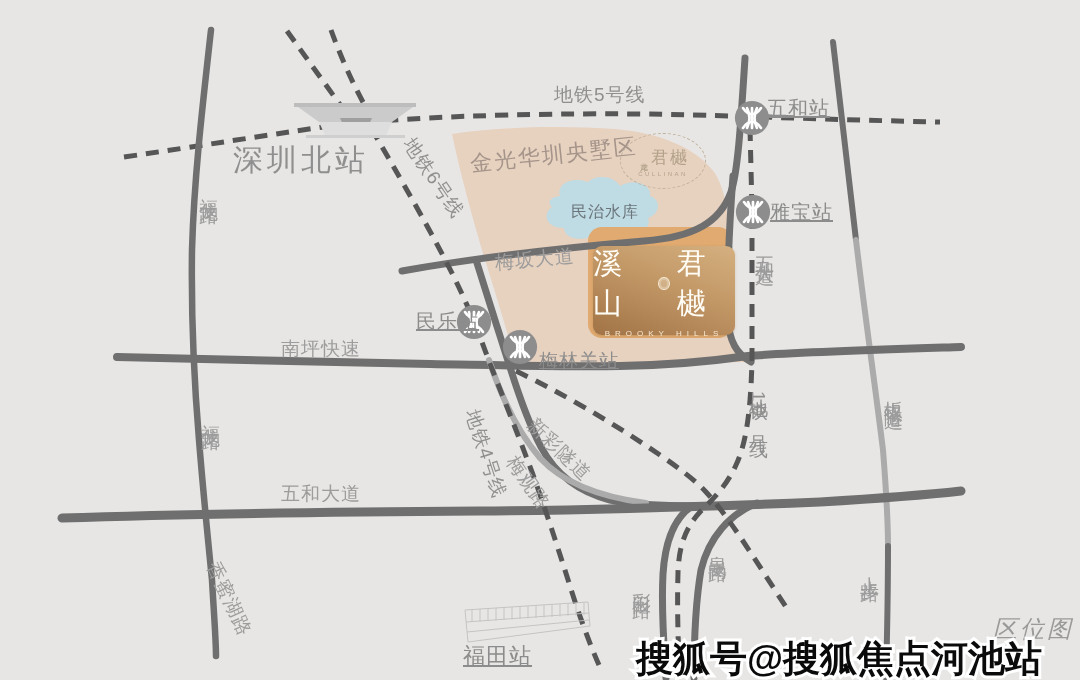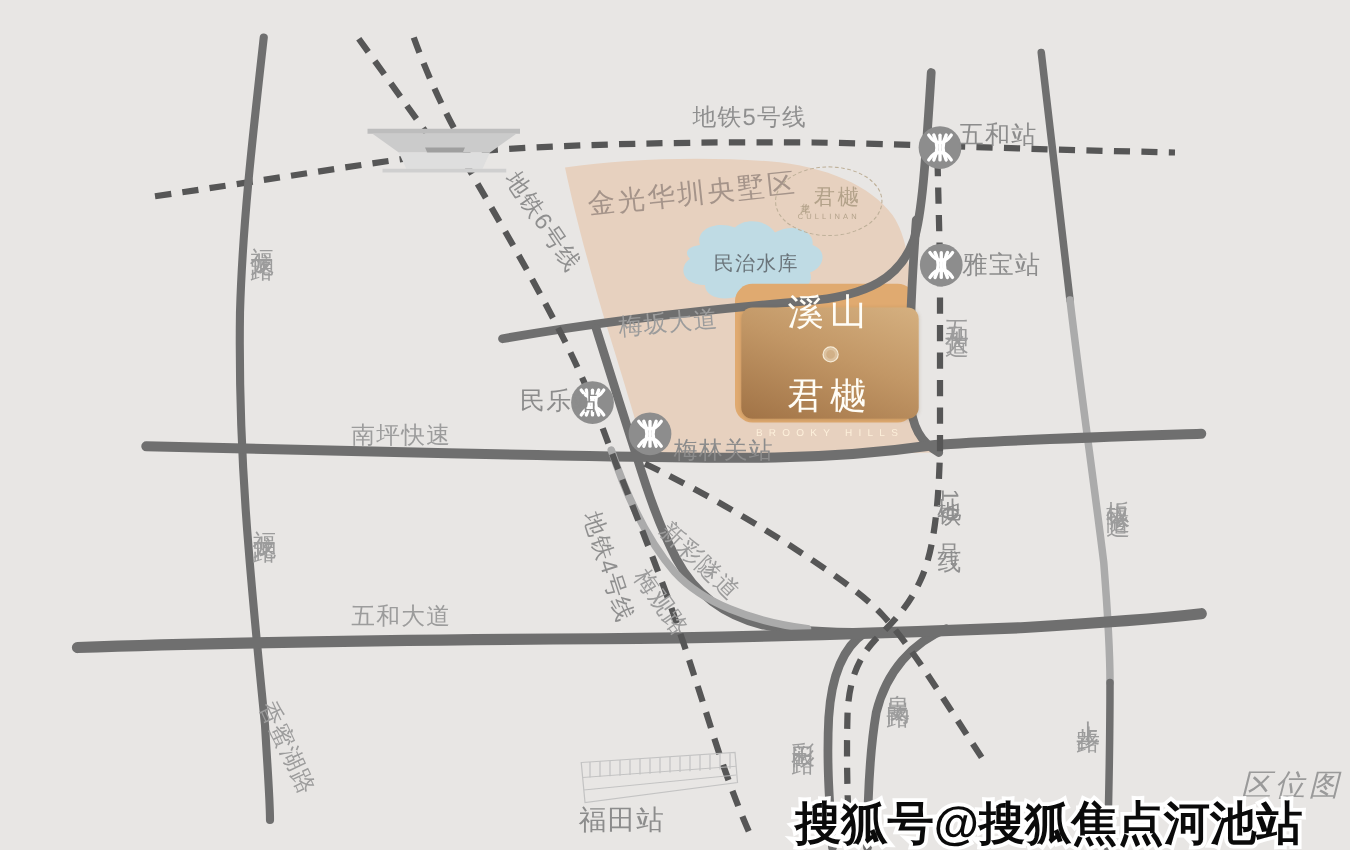--- a/index.html
+++ b/index.html
@@ -3,40 +3,40 @@
 <meta charset="utf-8">
 <style>
   html,body{margin:0;padding:0;background:#e8e6e4;}
   .stage{position:relative;width:1080px;height:680px;overflow:hidden;background:#e8e6e4;
          font-family:"Liberation Sans",sans-serif;}
   .stage svg{position:absolute;left:0;top:0;}
   .lbl{position:absolute;color:#9c9c9c;font-size:19px;line-height:1.18;white-space:nowrap;
        letter-spacing:1px;}
   .v{writing-mode:vertical-rl;letter-spacing:4px;}
   .rot{transform-origin:0 0;}
-  .station{color:#8c8c8c;font-size:20px;}
+  .station{color:#8c8c8c;font-size:20px;text-decoration:underline;}
   .metro-line{color:#8f8f8f;}
   .big-station{font-size:30px;color:#8f8f8f;font-weight:500;letter-spacing:4px;}
   .district{font-size:22px;color:#a5948a;letter-spacing:2px;}
   .reserve{font-size:14px;color:#a5937f;text-align:center;line-height:1.3;letter-spacing:1px;}
   .lake-lbl{font-size:16px;color:#6b757b;letter-spacing:1px;}
   .legend{font-size:24px;color:#9a9a9a;letter-spacing:3px;font-style:italic;}
   .badge{position:absolute;left:620px;top:133px;width:84px;height:54px;
          border:1px dashed #bfb19a;border-radius:50%;display:flex;flex-direction:column;
          align-items:center;justify-content:center;color:#b3a28a;}
   .badge-row{display:flex;align-items:center;gap:3px;}
   .badge-prefix{writing-mode:vertical-rl;font-size:8px;letter-spacing:1px;}
   .badge-name{font-family:"Liberation Serif",serif;font-size:17px;letter-spacing:2px;}
   .badge-sub{font-size:6px;letter-spacing:2.5px;margin-top:2px;}
   .card{position:absolute;left:593px;top:246px;width:142px;height:89px;border-radius:9px;
         background:linear-gradient(200deg,#d5b080 0%,#c29766 45%,#a17346 100%);
         display:flex;flex-direction:column;align-items:center;justify-content:center;
         box-shadow:0 1px 3px rgba(120,90,50,.25);}
   .card-name{display:flex;align-items:center;gap:7px;color:#fffdf6;
-             font-family:"Liberation Serif",serif;font-size:29px;letter-spacing:5px;font-weight:400;flex-direction:column;}
+             font-family:"Liberation Serif",serif;font-size:29px;letter-spacing:5px;font-weight:400;}
   .card-orn{display:inline-block;width:11px;height:11px;border-radius:50%;
             border:1px solid rgba(255,250,235,.8);background:rgba(255,250,235,.25);
             box-shadow:inset 0 0 0 2px rgba(255,250,235,.25);}
   .card-sub{margin-top:5px;font-size:8px;letter-spacing:5px;color:rgba(255,243,222,.9);}
   .wm{position:absolute;left:636px;top:634px;font-size:37px;font-weight:800;letter-spacing:0;
       white-space:nowrap;}
   .wm-outline{color:#fff;-webkit-text-stroke:6px #ffffff;}
   .wm-fill{color:#0a0a0a;}
 </style>
 </head>
@@ -131,20 +131,21 @@
 
   <div class="card">
     <div class="card-name">
       <span>溪山</span>
       <span class="card-orn"></span>
       <span>君樾</span>
     </div>
     <div class="card-sub">BROOKY HILLS</div>
   </div>
 
+  <div class="lbl big-station" style="left:233px;top:142px;">深圳北站</div>
   <div class="lbl station" style="left:767px;top:97px;">五和站</div>
   <div class="lbl station" style="left:770px;top:201px;">雅宝站</div>
   <div class="lbl station" style="left:416px;top:310px;">民乐站</div>
   <div class="lbl station" style="left:539px;top:337px;font-size:19px;margin-top:13px;">梅林关站</div>
   <div class="lbl station" style="left:463px;top:643px;font-size:22px;">福田站</div>
 
   <div class="lbl metro-line" style="left:554px;top:84px;">地铁5号线</div>
   <div class="lbl metro-line rot" style="left:417px;top:134px;transform:rotate(56deg);">地铁6号线</div>
   <div class="lbl metro-line rot" style="left:482px;top:407px;transform:rotate(72deg);">地铁4号线</div>
   <div class="lbl metro-line v" style="left:747px;top:383px;">地铁10号线</div>

